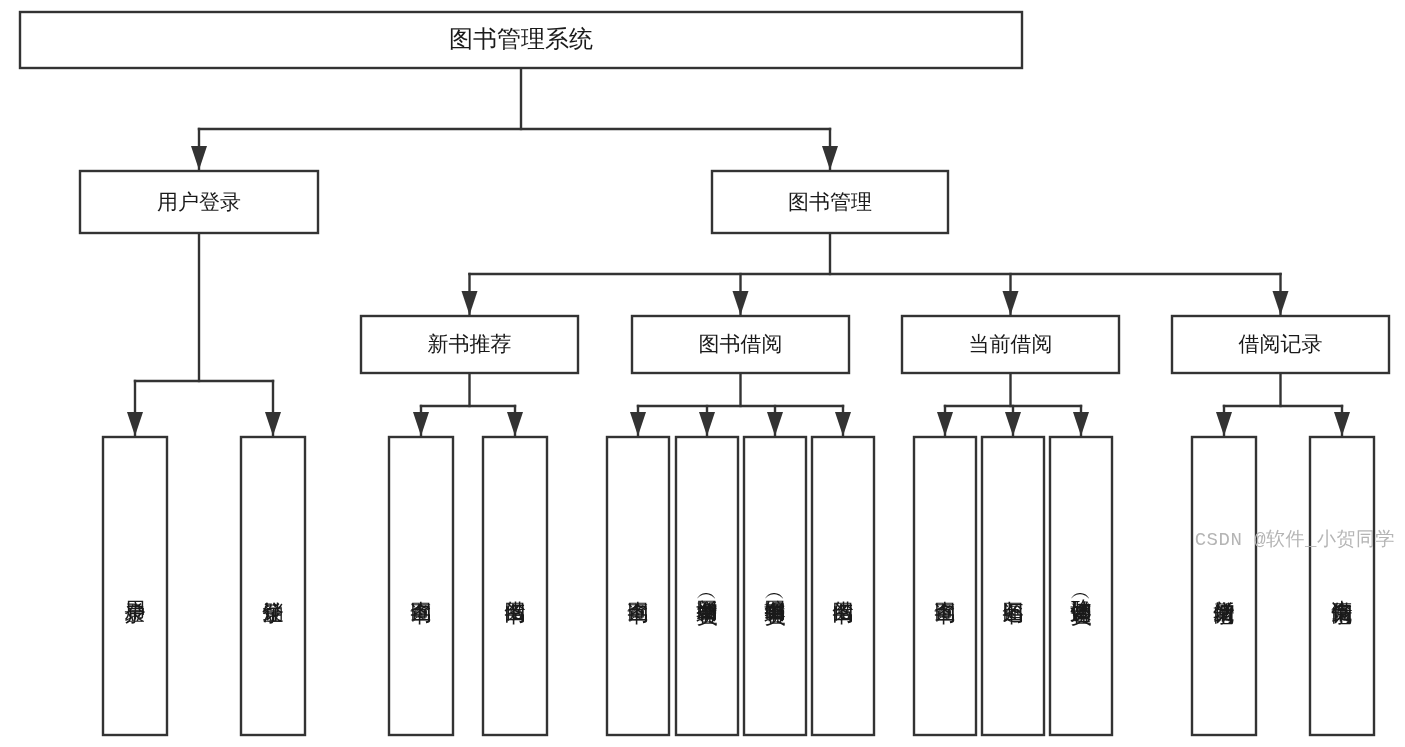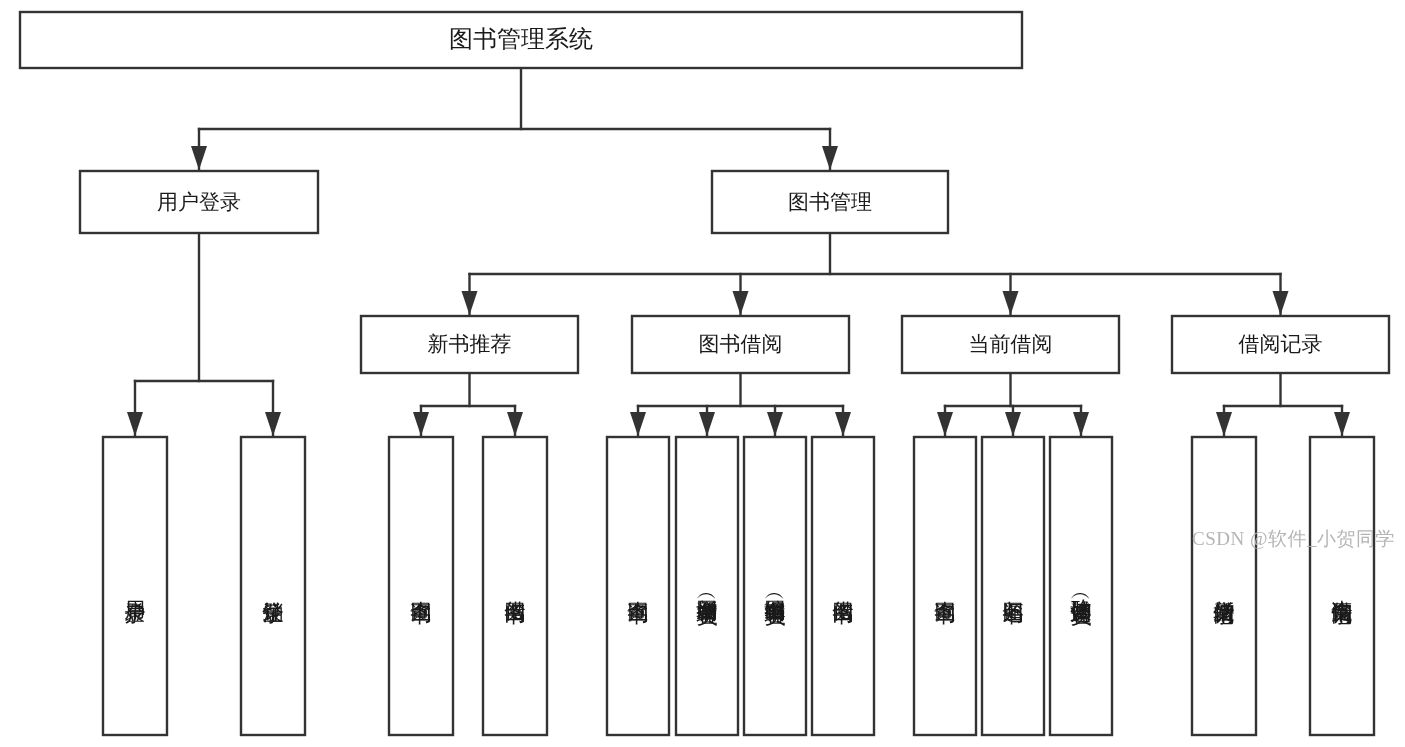--- a/index.html
+++ b/index.html
@@ -69,21 +69,21 @@
     line-height: 1.05;
     color: #1a1a1a;
     letter-spacing: 1px;
     white-space: nowrap;
     pointer-events: none;
   }
   .watermark {
     position: absolute;
     right: 10px;
     bottom: 4px;
-    font-family: Liberation Serif, serif;
+    font-family: Liberation Mono, monospace;
     font-size: 19px;
     color: #b5b5b5;
     letter-spacing: 0.5px;
     white-space: nowrap;
   }
 </style>
 </head>
 <body>
 
 <div id="diagram-root">

